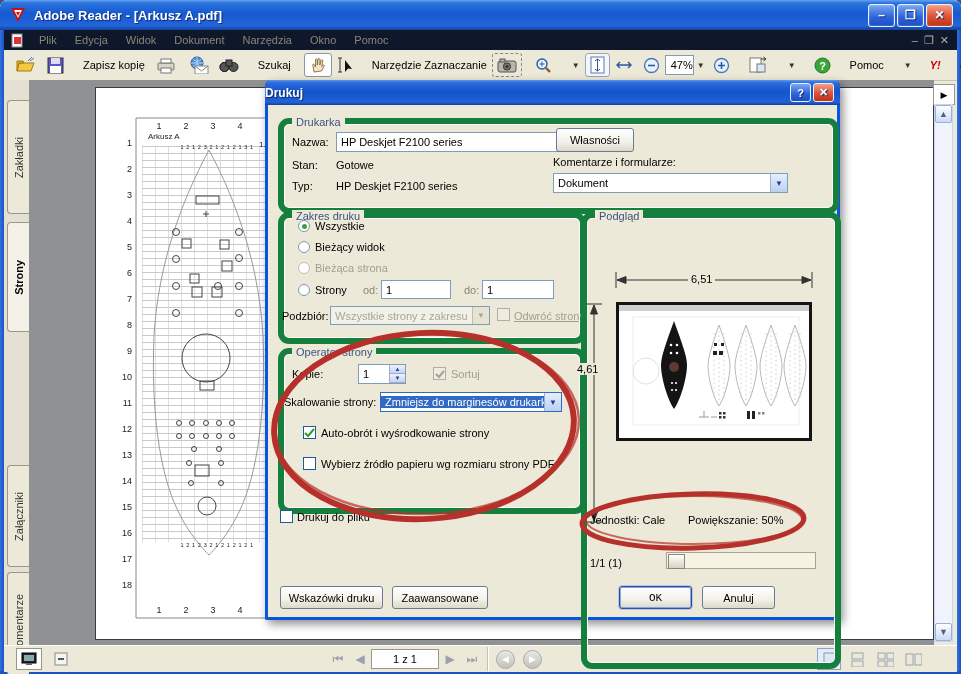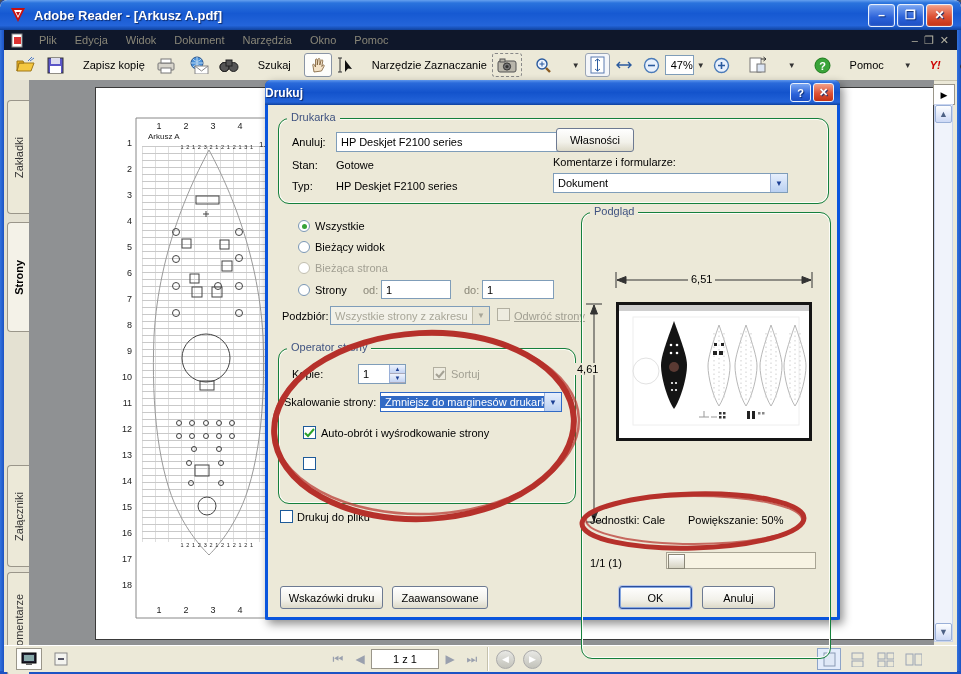--- a/index.html
+++ b/index.html
@@ -68,21 +68,21 @@
     border:3px solid #0a55dd;border-top:none;border-radius:6px 6px 2px 2px;box-sizing:border-box;
     box-shadow:3px 4px 10px rgba(0,0,0,.45);}
   #dlg-title{position:absolute;left:-3px;top:0;width:575px;height:25px;border-radius:6px 6px 0 0;
     background:linear-gradient(180deg,#5d96ec 0%,#2a6ada 12%,#1353cc 50%,#2363d8 88%,#0f419e 100%);
     display:flex;align-items:center;color:#fff;font-weight:bold;font-size:12px;box-sizing:border-box;
     text-shadow:1px 1px 1px #0a2a6e;}
   .dlg-winbtn{width:19px;height:17px;border-radius:3px;margin-left:2px;border:1px solid #e8f0fc;color:#fff;
     font-size:11px;font-weight:bold;display:flex;align-items:center;justify-content:center;
     background:linear-gradient(180deg,#7aa6f2,#2b62d9 60%,#1c4fc4);}
   .dlg-winbtn.close{background:linear-gradient(180deg,#f2a088,#dd5236 55%,#c33114);}
-  .group{position:absolute;border:1px solid #15803d;border-radius:11px;box-shadow:inset 0 0 0 1px #fdfdf8;}
+  .group{position:absolute;border:6px solid #15803d;border-radius:11px;box-shadow:inset 0 0 0 1px #fdfdf8;}
   .group-legend{position:absolute;top:-8px;left:8px;background:#ece9d8;padding:0 4px;color:#3f5280;}
   .lbl{position:absolute;white-space:nowrap;}
   .lbl.dis{color:#a19f92;}
   .combo{position:absolute;background:#fff;border:1px solid #7f9db9;display:flex;align-items:center;box-sizing:border-box;}
   .combo .combo-text{flex:1;padding-left:4px;white-space:nowrap;overflow:hidden;}
   .combo .combo-arrow{width:16px;height:100%;background:linear-gradient(180deg,#e7effc,#bad0f2);
     border-left:1px solid #9ab0d8;display:flex;align-items:center;justify-content:center;font-size:8px;color:#1c3f94;}
   .combo.selected{border-color:#316ac5;}
   .combo.selected .combo-text{background:#316ac5;color:#fff;}
   .combo.disabled{background:#f2f1e8;}
@@ -469,38 +469,41 @@
       <span>Drukuj</span>
       <div style="margin-left:auto;display:flex;margin-right:6px;">
         <div class="dlg-winbtn">?</div>
         <div class="dlg-winbtn close">✕</div>
       </div>
     </div>
 
     <div class="group" style="left:10px;top:38px;width:549px;height:84px;">
       <span class="group-legend">Drukarka</span>
     </div>
-    <span class="lbl" style="left:24px;top:56px;">Anuluj:</span>
+    <span class="lbl" style="left:24px;top:56px;">Nazwa:</span>
     <div class="combo" style="left:68px;top:52px;width:294px;height:20px;">
       <span class="combo-text">HP Deskjet F2100 series</span>
       <span class="combo-arrow">▼</span>
     </div>
     <div class="xp-btn" style="left:288px;top:48px;width:78px;height:24px;left:288px;">
       <span>Własności</span>
     </div>
     <span class="lbl" style="left:24px;top:79px;">Stan:</span>
     <span class="lbl" style="left:68px;top:79px;">Gotowe</span>
     <span class="lbl" style="left:285px;top:76px;">Komentarze i formularze:</span>
     <span class="lbl" style="left:24px;top:100px;">Typ:</span>
     <span class="lbl" style="left:68px;top:100px;">HP Deskjet F2100 series</span>
     <div class="combo" style="left:285px;top:93px;width:235px;height:20px;">
       <span class="combo-text">Dokument</span>
       <span class="combo-arrow">▼</span>
     </div>
 
+    <div class="group" style="left:10px;top:132px;width:296px;height:120px;">
+      <span class="group-legend">Zakres druku</span>
+    </div>
     <span class="radio" style="left:30px;top:140px;">
         <span class="dot"></span>
       </span>
     <span class="lbl" style="left:47px;top:140px;">Wszystkie</span>
     <span class="radio" style="left:30px;top:161px;"></span>
     <span class="lbl" style="left:47px;top:161px;">Bieżący widok</span>
     <span class="radio dis" style="left:30px;top:182px;"></span>
     <span class="lbl dis" style="left:47px;top:182px;">Bieżąca strona</span>
     <span class="radio" style="left:30px;top:204px;"></span>
     <span class="lbl" style="left:47px;top:204px;">Strony</span>
@@ -542,20 +545,21 @@
       <span class="combo-text">Zmniejsz do marginesów drukarki</span>
       <span class="combo-arrow">▼</span>
     </div>
     <span class="cb" style="left:35px;top:346px;">
       <svg width="11" height="11">
           <polyline points="1,6 4,9 10,2" fill="none" stroke="#2ba12b" stroke-width="2"></polyline>
         </svg>
     </span>
     <span class="lbl" style="left:53px;top:347px;">Auto-obrót i wyśrodkowanie strony</span>
     <span class="cb" style="left:35px;top:377px;"></span>
+    <span class="lbl" style="left:53px;top:378px;">Wybierz źródło papieru wg rozmiaru strony PDF</span>
 
     <span class="cb" style="left:12px;top:430px;"></span>
     <span class="lbl" style="left:29px;top:431px;">Drukuj do pliku</span>
 
     <div class="group" style="left:313px;top:132px;width:248px;height:445px;">
       <span class="group-legend">Podgląd</span>
     </div>
     <svg class="abs" style="left:313px;top:132px;" width="248" height="445">
 
       <g stroke="#333" fill="#333">
@@ -632,21 +636,21 @@
     <div id="pv-slider">
       <div id="pv-thumb"></div>
     </div>
 
     <div class="xp-btn" style="left:12px;top:506px;width:103px;height:23px;">
       <span>Wskazówki druku</span>
     </div>
     <div class="xp-btn" style="left:124px;top:506px;width:96px;height:23px;">
       <span>Zaawansowane</span>
     </div>
-    <div class="xp-btn default" style="left:351px;top:506px;width:73px;height:23px;">
+    <div class="xp-btn default" style="left:351px;top:506px;width:73px;height:23px;font-family:Liberation Mono, monospace;">
       <span>OK</span>
     </div>
     <div class="xp-btn" style="left:434px;top:506px;width:73px;height:23px;">
       <span>Anuluj</span>
     </div>
 
     <svg class="annot" style="left:0;top:0;" width="575" height="540">
       <g id="annot-group" fill="none" stroke-linecap="round" stroke="#b6312b">
         <ellipse cx="156" cy="346" rx="150" ry="93" stroke-width="6" transform="rotate(-3 156 346)"></ellipse>
         <ellipse cx="158" cy="344" rx="153" ry="90" stroke-width="2.5" opacity="0.7" transform="rotate(-2 158 344)"></ellipse>

